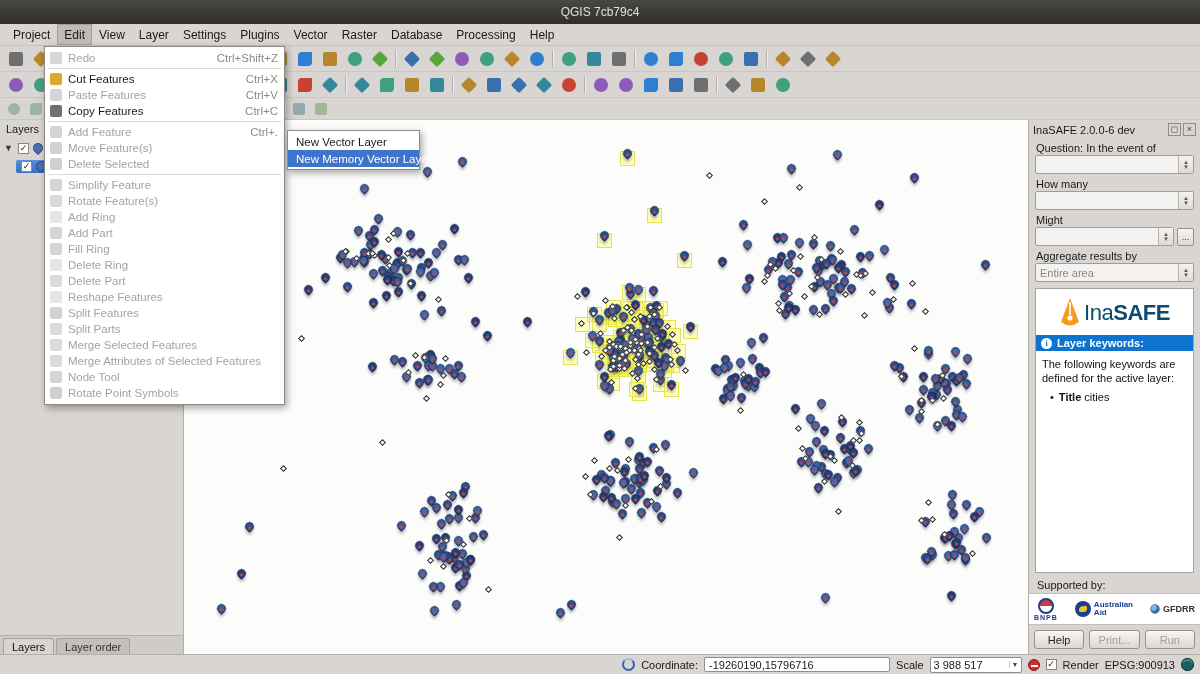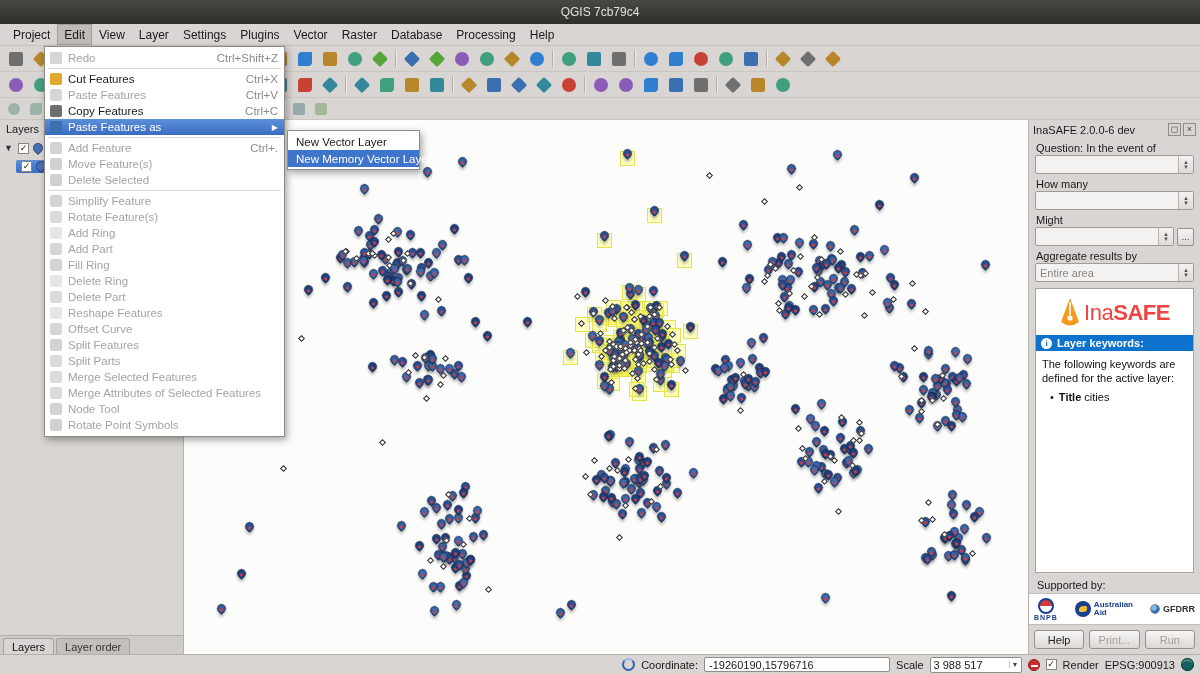--- a/index.html
+++ b/index.html
@@ -71,21 +71,21 @@
   .combo .arrows{width:15px;border-left:1px solid #b8b3ad;background:linear-gradient(#f4f3f1,#dedbd7);
     display:flex;flex-direction:column;align-items:center;justify-content:center;font-size:6px;
     color:#555;line-height:5px;}
   .might-row{display:flex;align-items:center;}
   .might-row .combo{flex:1;margin-right:3px;}
   .mini-btn{width:17px;height:18px;margin-right:6px;border:1px solid #96918b;border-radius:2px;
     background:linear-gradient(#f6f5f3,#dbd8d4);font-size:9px;line-height:14px;text-align:center;color:#333;padding:0;}
   .keywords-box{margin:6px 6px 3px;background:#fff;border:1px solid #a7a29c;flex:1;display:flex;
     flex-direction:column;overflow:hidden;}
   .logo-row{display:flex;align-items:center;justify-content:center;gap:3px;padding:9px 0 7px;}
-  .logo-text{font-size:22px;letter-spacing:-.5px;color:#ef4444;}
+  .logo-text{font-size:22px;letter-spacing:-.5px;color:#0c4a6e;}
   .kw-bar{background:#0e72cf;color:#fff;font-weight:bold;display:flex;align-items:center;gap:5px;
     padding:2px 5px;}
   .info-circ{width:11px;height:11px;border-radius:50%;background:#fff;color:#0e72cf;font-size:8px;
     font-weight:bold;line-height:11px;text-align:center;font-family:"Liberation Serif",serif;}
   .kw-text{padding:6px 6px 0;line-height:1.3;color:#111;}
   .kw-bullet{padding:5px 6px 0 14px;display:flex;gap:5px;color:#111;}
   .supported{padding:3px 8px 2px;}
   .logos-strip{background:#fff;border-top:1px solid #c2beb9;border-bottom:1px solid #c2beb9;
     display:flex;align-items:center;justify-content:space-between;padding:2px 5px;height:32px;margin:0 0 2px;}
   .logo-block{display:flex;align-items:center;gap:3px;}
@@ -2162,25 +2162,20 @@
     <div class="cm-item disabled">
       <span class="cm-icon" style="background: rgb(52, 136, 156);"></span>
       <span class="cm-label">Paste Features</span>
       <span class="cm-shortcut">Ctrl+V</span>
     </div>
     <div class="cm-item">
       <span class="cm-icon" style="background: rgb(111, 111, 111);"></span>
       <span class="cm-label">Copy Features</span>
       <span class="cm-shortcut">Ctrl+C</span>
     </div>
-    <div class="cm-item highlighted">
-      <span class="cm-icon" style="background: rgb(58, 111, 176);"></span>
-      <span class="cm-label">Paste Features as</span>
-      <span class="cm-arrow">▶</span>
-    </div>
     <div class="cm-sep"></div>
     <div class="cm-item disabled">
       <span class="cm-icon" style="background: rgb(47, 127, 208);"></span>
       <span class="cm-label">Add Feature</span>
       <span class="cm-shortcut">Ctrl+.</span>
     </div>
     <div class="cm-item disabled">
       <span class="cm-icon" style="background: rgb(138, 92, 184);"></span>
       <span class="cm-label">Move Feature(s)</span>
     </div>
@@ -2213,24 +2208,20 @@
       <span class="cm-icon" style="background: rgb(224, 167, 43);"></span>
       <span class="cm-label">Delete Ring</span>
     </div>
     <div class="cm-item disabled">
       <span class="cm-icon" style="background: rgb(184, 135, 44);"></span>
       <span class="cm-label">Delete Part</span>
     </div>
     <div class="cm-item disabled">
       <span class="cm-icon" style="background: rgb(224, 167, 43);"></span>
       <span class="cm-label">Reshape Features</span>
-    </div>
-    <div class="cm-item disabled">
-      <span class="cm-icon" style="background: rgb(52, 136, 156);"></span>
-      <span class="cm-label">Offset Curve</span>
     </div>
     <div class="cm-item disabled">
       <span class="cm-icon" style="background: rgb(138, 92, 184);"></span>
       <span class="cm-label">Split Features</span>
     </div>
     <div class="cm-item disabled">
       <span class="cm-icon" style="background: rgb(184, 135, 44);"></span>
       <span class="cm-label">Split Parts</span>
     </div>
     <div class="cm-item disabled">

